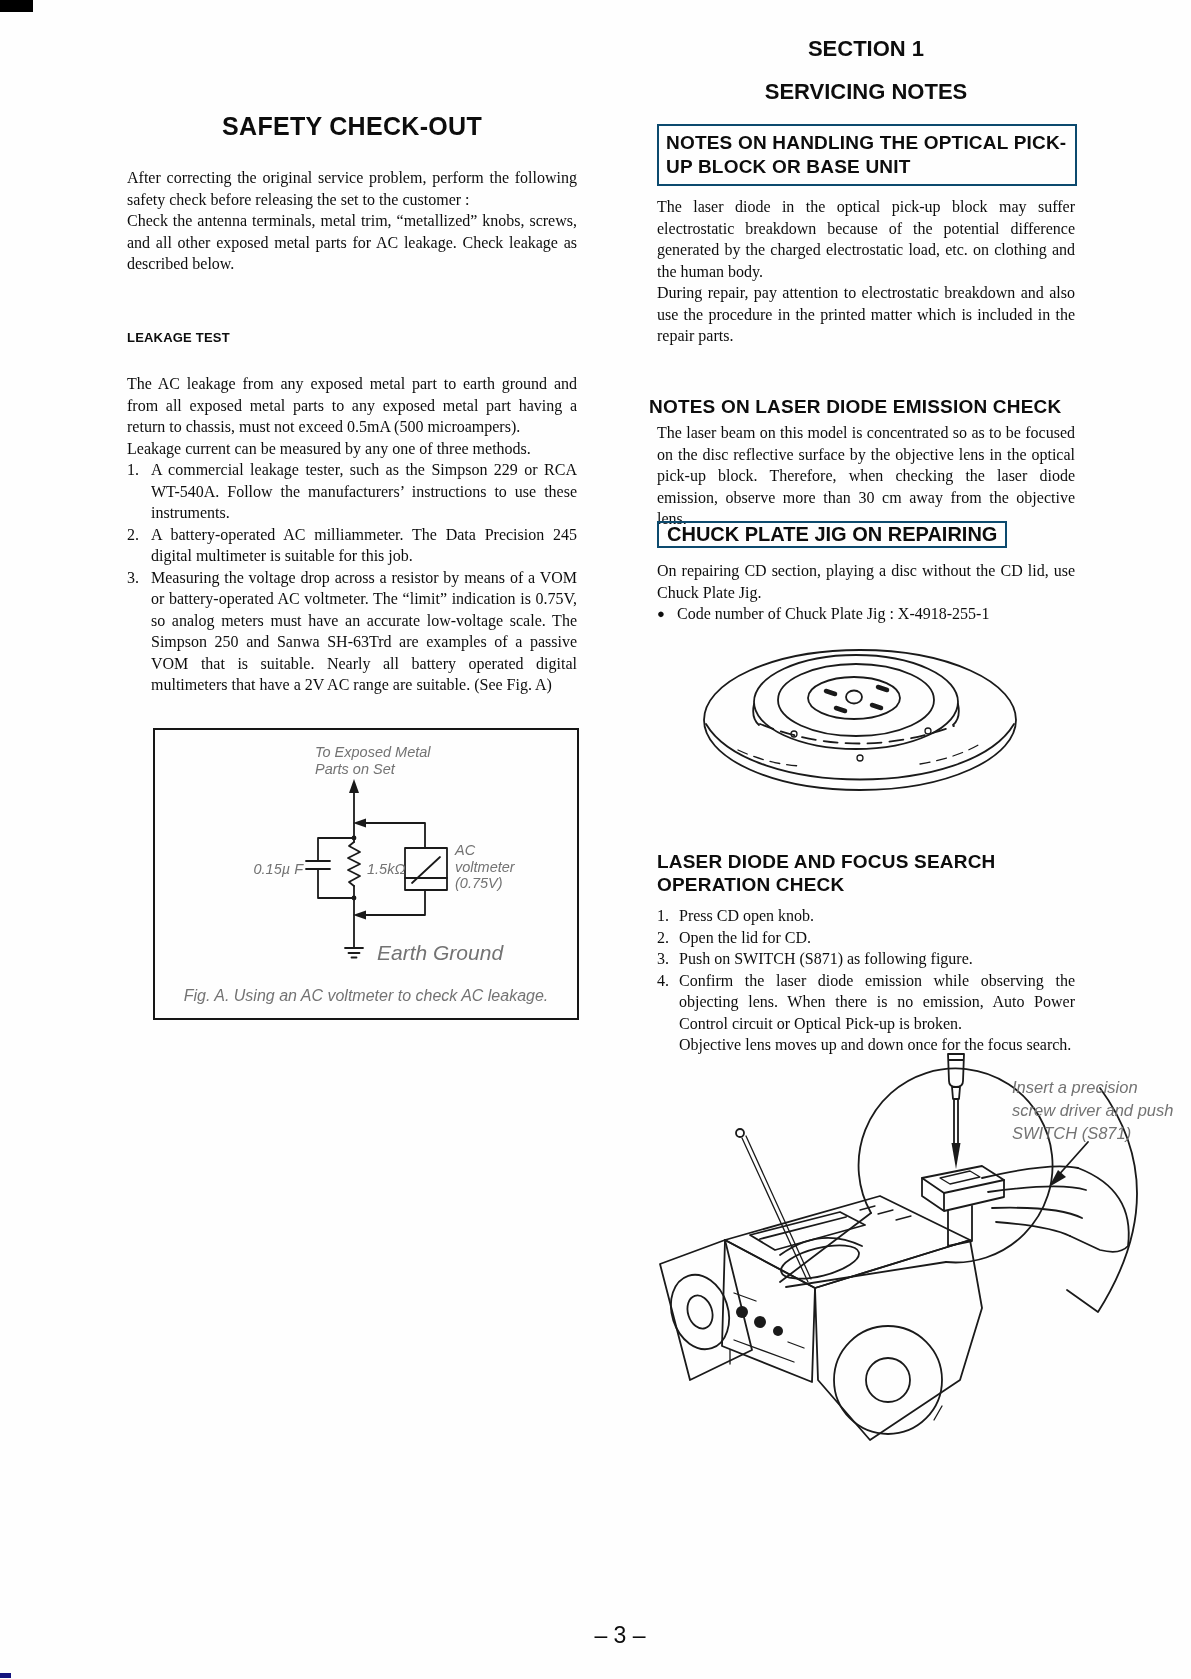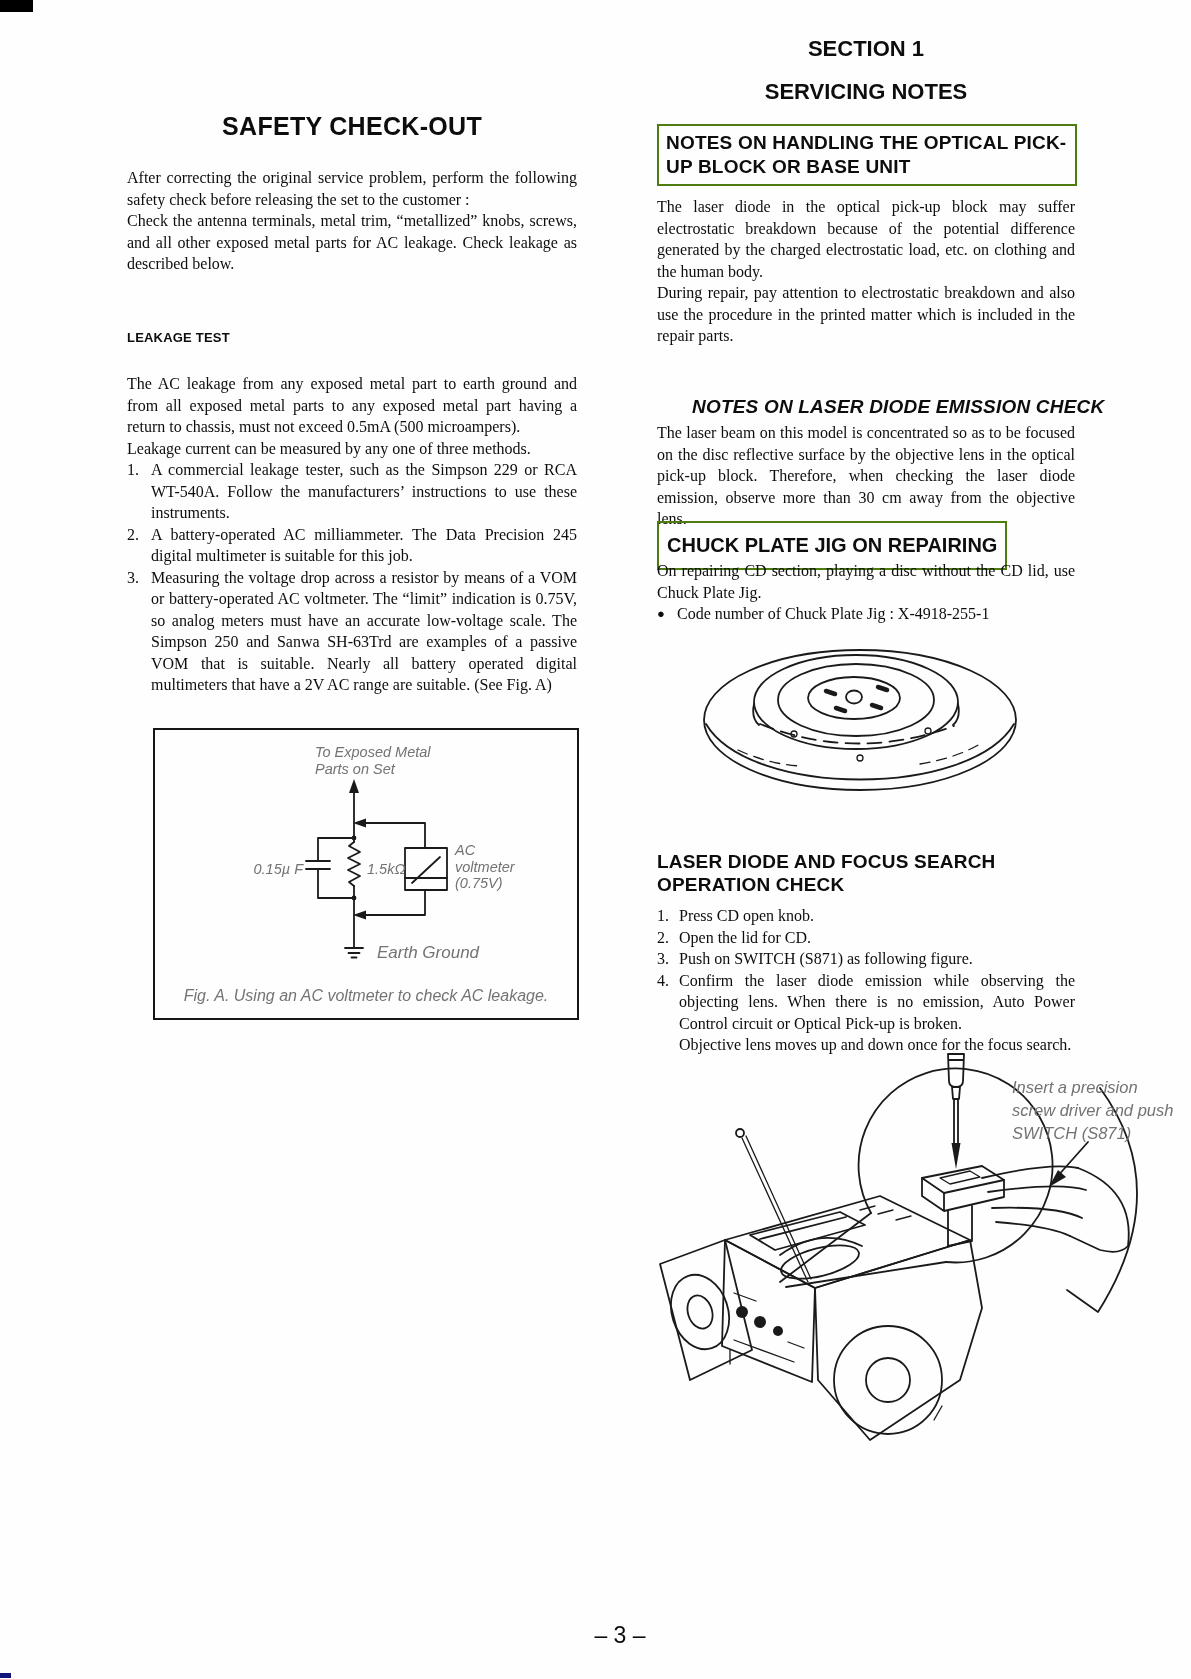--- a/index.html
+++ b/index.html
@@ -5,21 +5,21 @@
   html,body{margin:0;padding:0;background:#e8e8e8;}
   #page{position:relative;width:1191px;height:1679px;background:#fefefe;color:#0d0d0d;
         font-family:"Liberation Serif",serif;overflow:hidden;margin:0 auto;}
   .abs{position:absolute;}
   .sans{font-family:"Liberation Sans",sans-serif;}
   .just{text-align:justify;}
   .pre{white-space:pre-line;}
   .body-txt{font-size:16px;line-height:21.5px;}
   .page-title{font-size:25px;font-weight:bold;letter-spacing:.3px;text-align:center;}
   .h2{font-size:19px;font-weight:bold;letter-spacing:.2px;}
-  .boxed{border:2px solid #4d7c0f;}
+  .boxed{border:2px solid #0c4a6e;}
   .listrow{display:flex;}
   .listrow .num{flex:0 0 24px;}
   .listrow .txt{flex:1;}
   .figbox{border:2px solid #161616;}
   .figlabel{font-family:"Liberation Sans",sans-serif;font-style:italic;font-size:14.5px;
             line-height:16.5px;color:#737373;}
   .artifact-tl{background:#000;}
   .artifact-bl{background:#14147e;}
   svg{display:block;}
   svg .ln{fill:none;stroke:#1a1a1a;stroke-width:1.8;stroke-linecap:round;stroke-linejoin:round;}
@@ -82,38 +82,38 @@
 
       <path class="ln" d="M190,218 H208 M193.5,223 H204.5 M196.5,227.5 H201.5"></path>
     </svg>
     <div class="abs figlabel pre" style="left:160px;top:14px;">To Exposed Metal
 Parts on Set</div>
     <div class="abs figlabel" style="left:58px;top:131px;width:90px;text-align:right;">0.15µ F</div>
     <div class="abs figlabel" style="left:212px;top:131px;">1.5kΩ</div>
     <div class="abs figlabel pre" style="left:300px;top:112px;">AC
 voltmeter
 (0.75V)</div>
-    <div class="abs figlabel" style="left:222px;top:215px;font-size:17px;">Earth Ground</div>
+    <div class="abs figlabel" style="left:222px;top:215px;font-size:21px;">Earth Ground</div>
     <div class="abs figlabel" style="left:0;top:258px;width:100%;text-align:center;font-size:16px;">Fig. A.  Using an AC voltmeter to check AC leakage.</div>
   </div>
 
   <div class="abs sans" style="left:657px;top:36px;width:418px;text-align:center;font-size:22px;font-weight:bold;">SECTION 1</div>
   <div class="abs sans" style="left:657px;top:79px;width:418px;text-align:center;font-size:22px;font-weight:bold;">SERVICING NOTES</div>
 
   <div class="abs sans boxed h2" style="left:657px;top:124px;width:402px;padding:5px 7px;line-height:24px;">NOTES ON HANDLING THE OPTICAL PICK-UP BLOCK OR BASE UNIT</div>
 
   <div class="abs body-txt" style="left:657px;top:196px;width:418px;">
     <div class="just">The laser diode in the optical pick-up block may suffer electrostatic breakdown because of the potential difference generated by the charged electrostatic load, etc. on clothing and the human body.</div>
     <div class="just">During repair, pay attention to electrostatic breakdown and also use the procedure in the printed matter which is included in the repair parts.</div>
   </div>
 
-  <div class="abs sans h2" style="left:692px;top:396px;font-style:italic;">NOTES ON LASER DIODE EMISSION CHECK</div>
+  <div class="abs sans h2" style="left:649px;top:396px;">NOTES ON LASER DIODE EMISSION CHECK</div>
   <div class="abs body-txt just" style="left:657px;top:422px;width:418px;">The laser beam on this model is concentrated so as to be focused on the disc reflective surface by the objective lens in the optical pick-up block. Therefore, when checking the laser diode emission, observe more than 30 cm away from the objective lens.</div>
 
-  <div class="abs sans boxed" style="left:657px;top:521px;padding:11px 8px;font-size:20px;font-weight:bold;">CHUCK PLATE JIG ON REPAIRING</div>
+  <div class="abs sans boxed" style="left:657px;top:521px;padding:0 8px;font-size:20px;font-weight:bold;">CHUCK PLATE JIG ON REPAIRING</div>
   <div class="abs body-txt just" style="left:657px;top:560px;width:418px;">On repairing CD section, playing a disc without the CD lid, use Chuck Plate Jig.</div>
   <div class="abs body-txt listrow" style="left:657px;top:603px;width:418px;">
     <span class="num" style="flex-basis:20px;font-size:13px;line-height:21.5px;">●</span>
     <span class="txt">Code number of Chuck Plate Jig : X-4918-255-1</span>
   </div>
 
   <svg class="abs" style="left:690px;top:618px;" width="340" height="195" viewBox="0 0 340 195">
     <ellipse class="ln" cx="170" cy="102" rx="156" ry="70"></ellipse>
     <path class="ln" d="M16,106 C60,180 280,180 324,106"></path>
     <ellipse class="ln" cx="166" cy="84" rx="102" ry="47"></ellipse>

